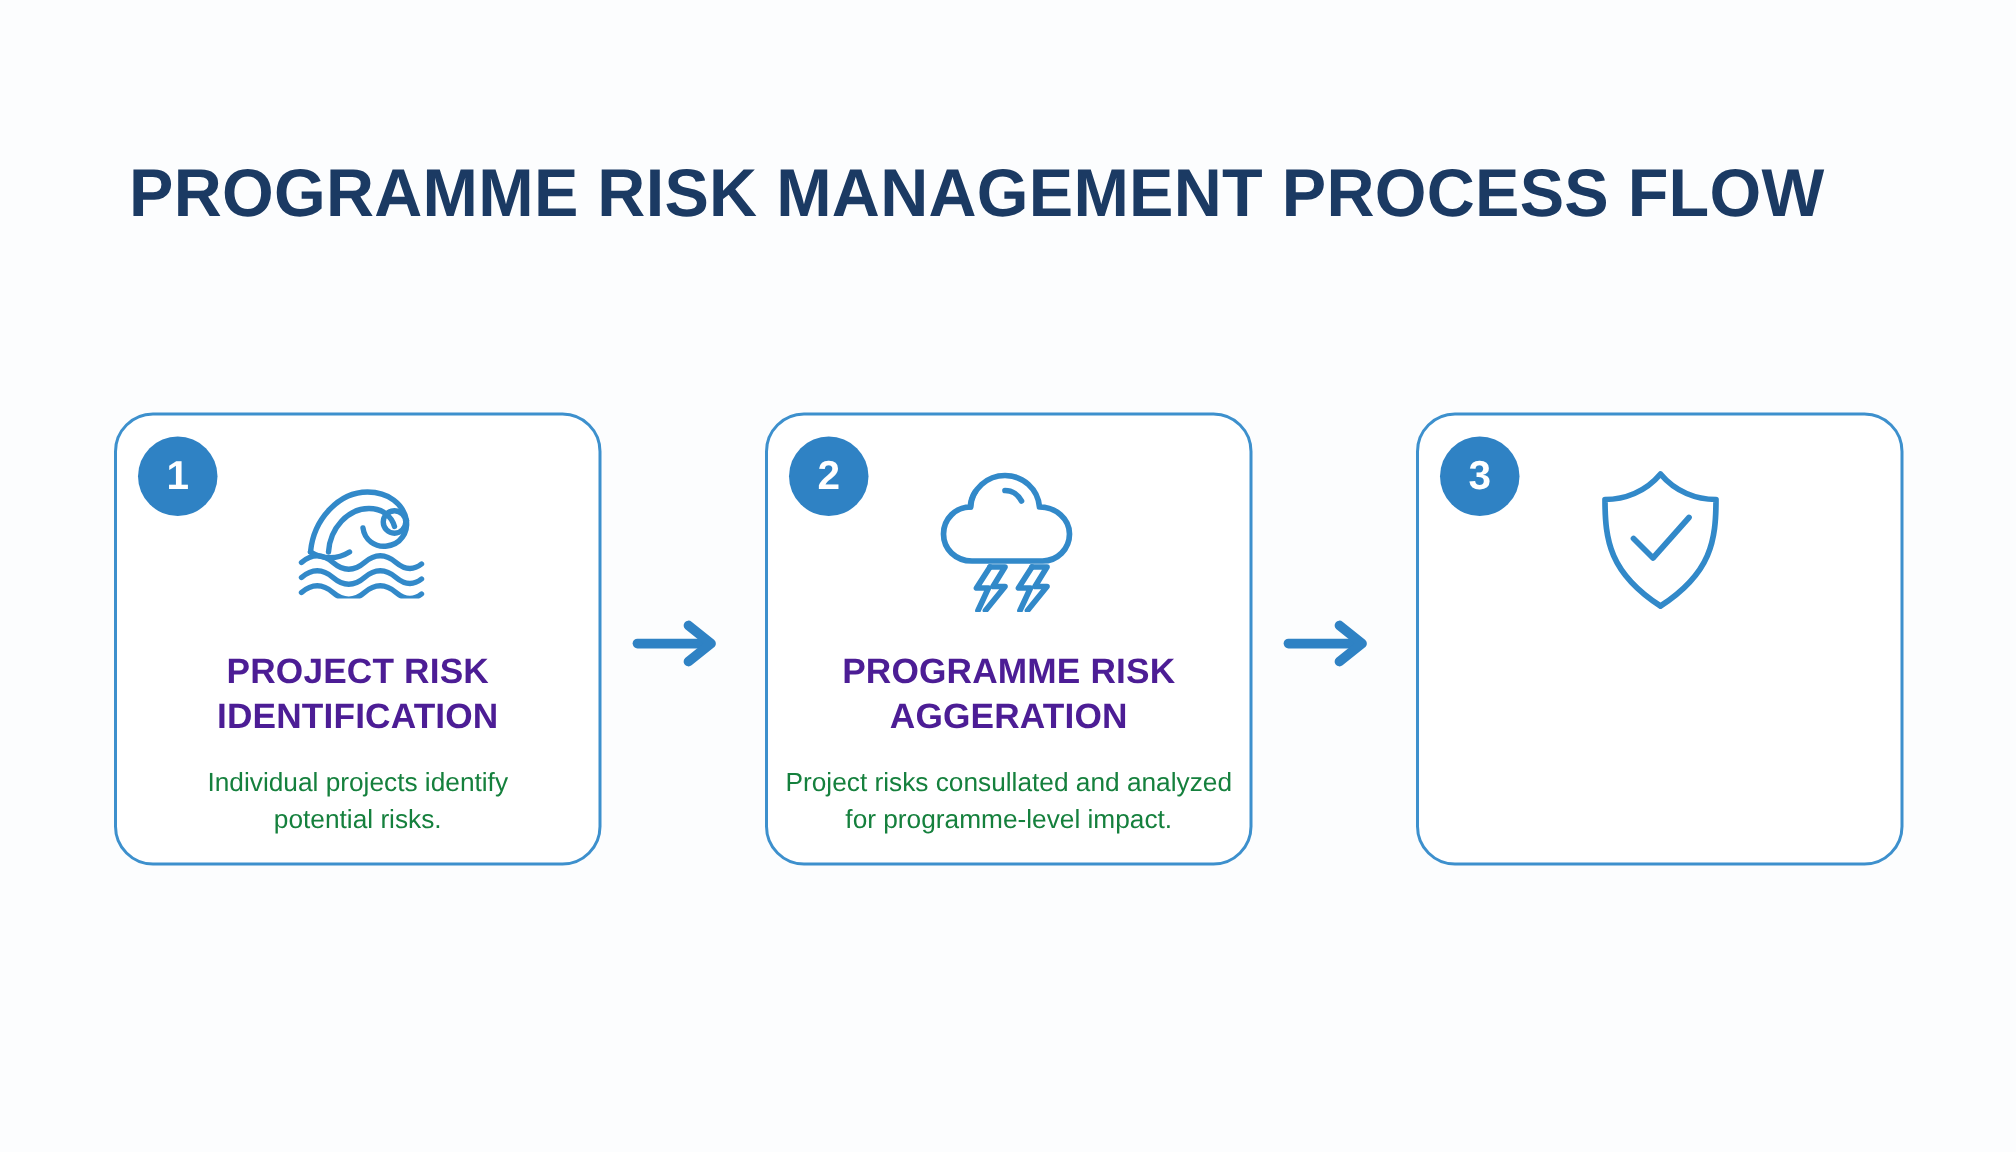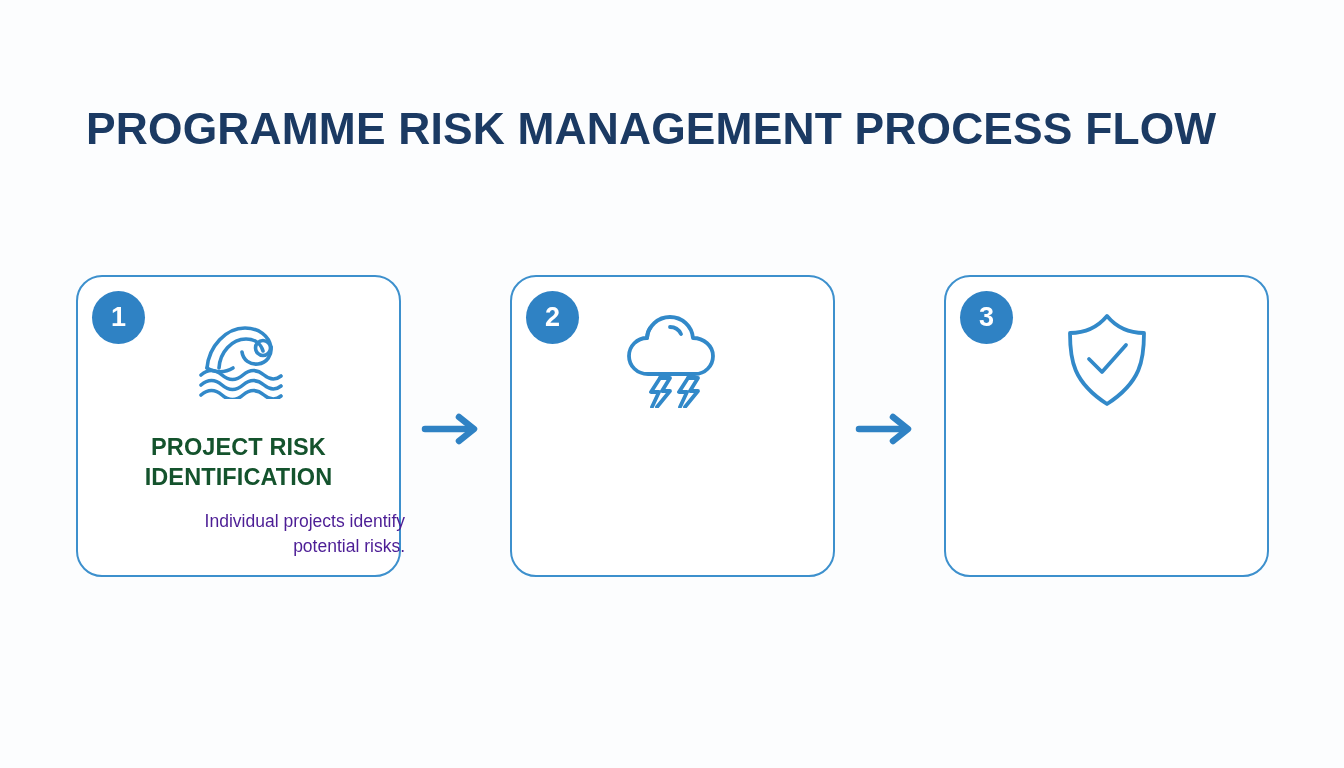--- a/index.html
+++ b/index.html
@@ -91,34 +91,34 @@
   .card-heading {
     position: absolute;
     left: -8px;
     top: 155px;
     width: calc(100% + 16px);
     text-align: center;
     font-size: 23.5px;
     font-weight: 700;
     line-height: 30px;
     letter-spacing: 0.1px;
-    color: #14532d;
+    color: #4c1d95;
     white-space: pre-line;
   }
 
   .card-desc {
     position: absolute;
     left: -6px;
     top: 232px;
     width: calc(100% + 12px);
-    text-align: right;
+    text-align: center;
     font-size: 17.5px;
     font-weight: 400;
     line-height: 25px;
-    color: #4c1d95;
+    color: #15803d;
     white-space: pre-line;
   }
 
   
   .arrow {
     position: absolute;
     top: 137px;
     width: 62px;
     height: 34px;
   }
@@ -184,21 +184,25 @@
           <path d="M46 15 C51 15 55 18 57 22"></path>
 
           <path d="M36 66 L27 80 L35 80 L28 95"></path>
           <path d="M36 66 L46 66 L38 79 L46 79 L33 95"></path>
 
           <path d="M64 66 L55 80 L63 80 L56 95"></path>
           <path d="M64 66 L74 66 L66 79 L74 79 L61 95"></path>
         </svg>
       </div>
 
-
+      <div class="card-heading">PROGRAMME RISK
+AGGERATION</div>
+
+      <div class="card-desc">Project risks consullated and analyzed
+for programme-level impact.</div>
     </div>
 
     <div class="arrow arrow-2">
       <svg width="62" height="34" viewBox="0 0 62 34" fill="none" stroke="#2f82c4" stroke-width="6.5" stroke-linecap="round" stroke-linejoin="round">
         <line x1="4" y1="17" x2="50" y2="17"></line>
         <polyline points="38,5 53,17 38,29"></polyline>
       </svg>
     </div>
 
     <div class="card card-3">

